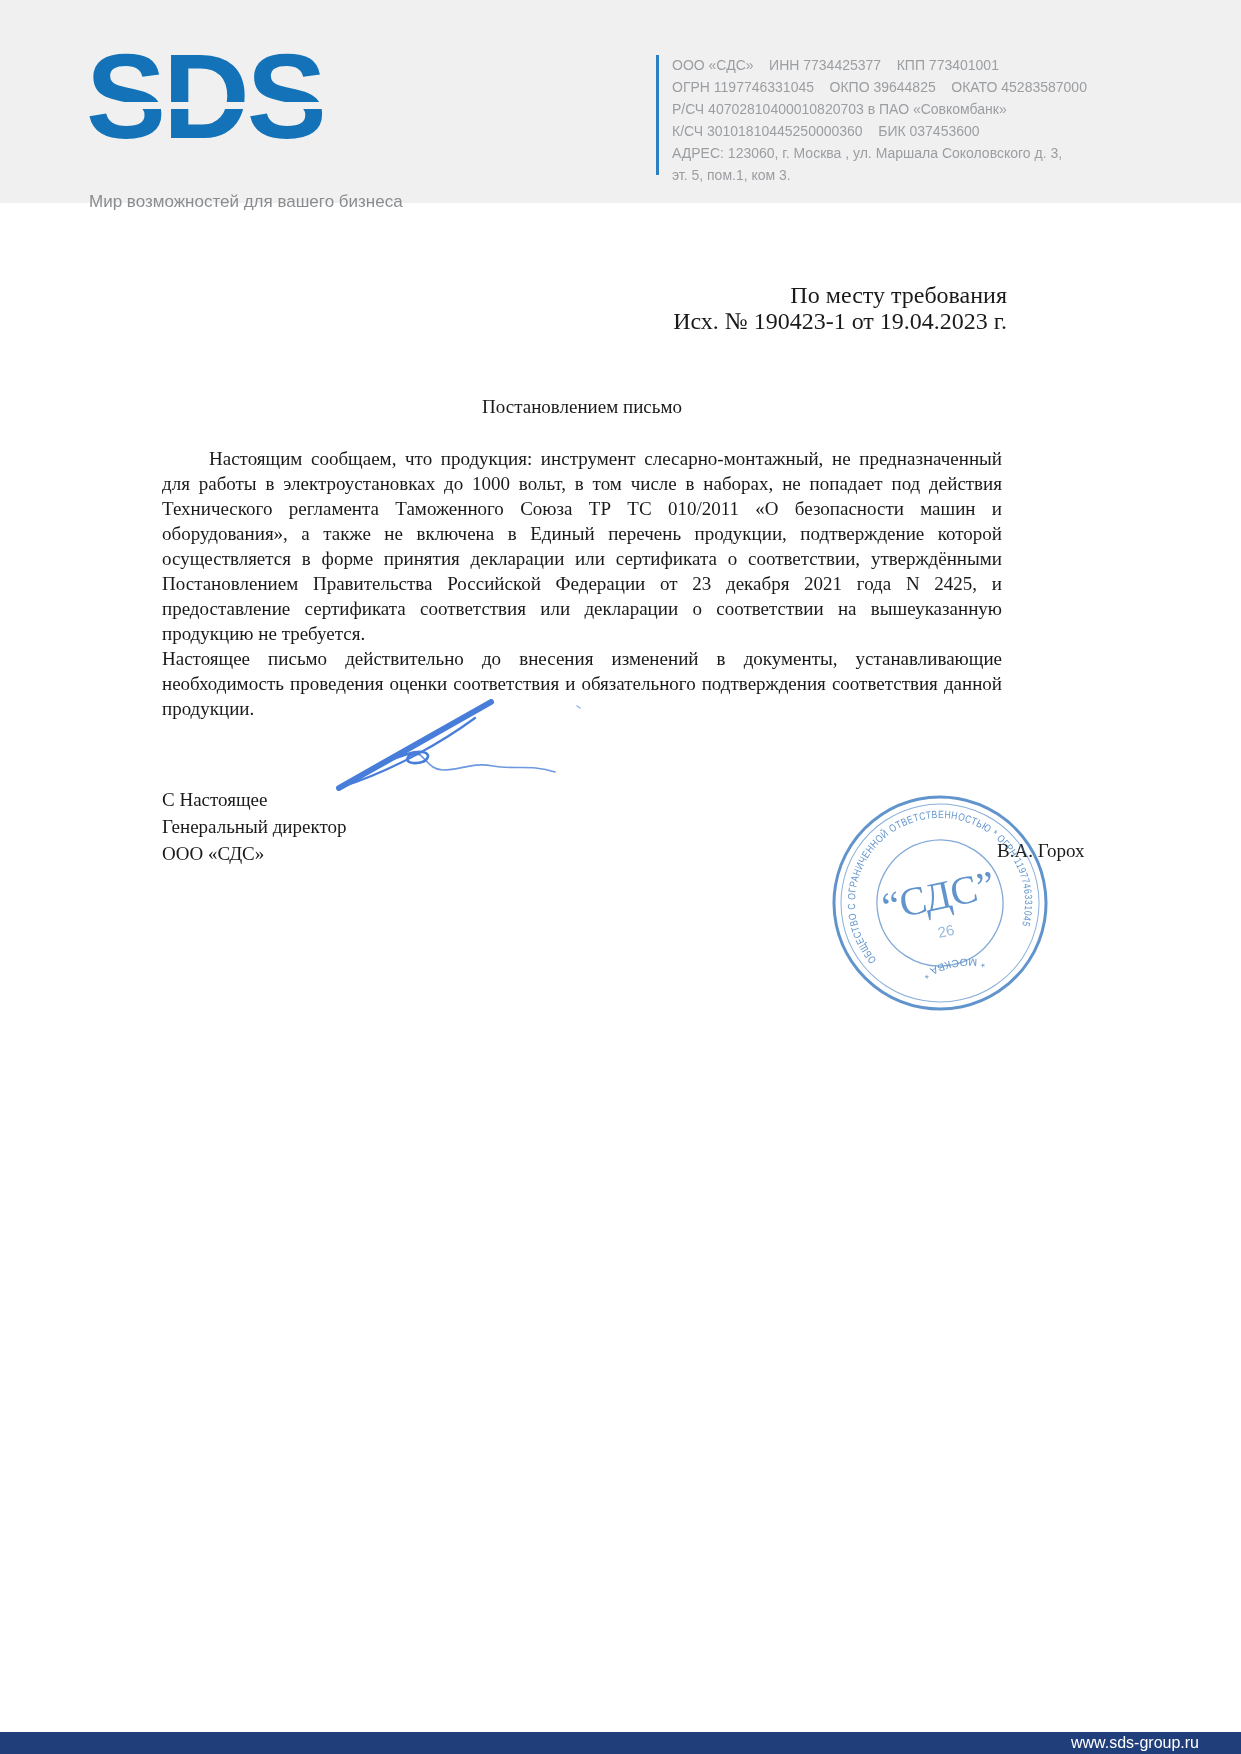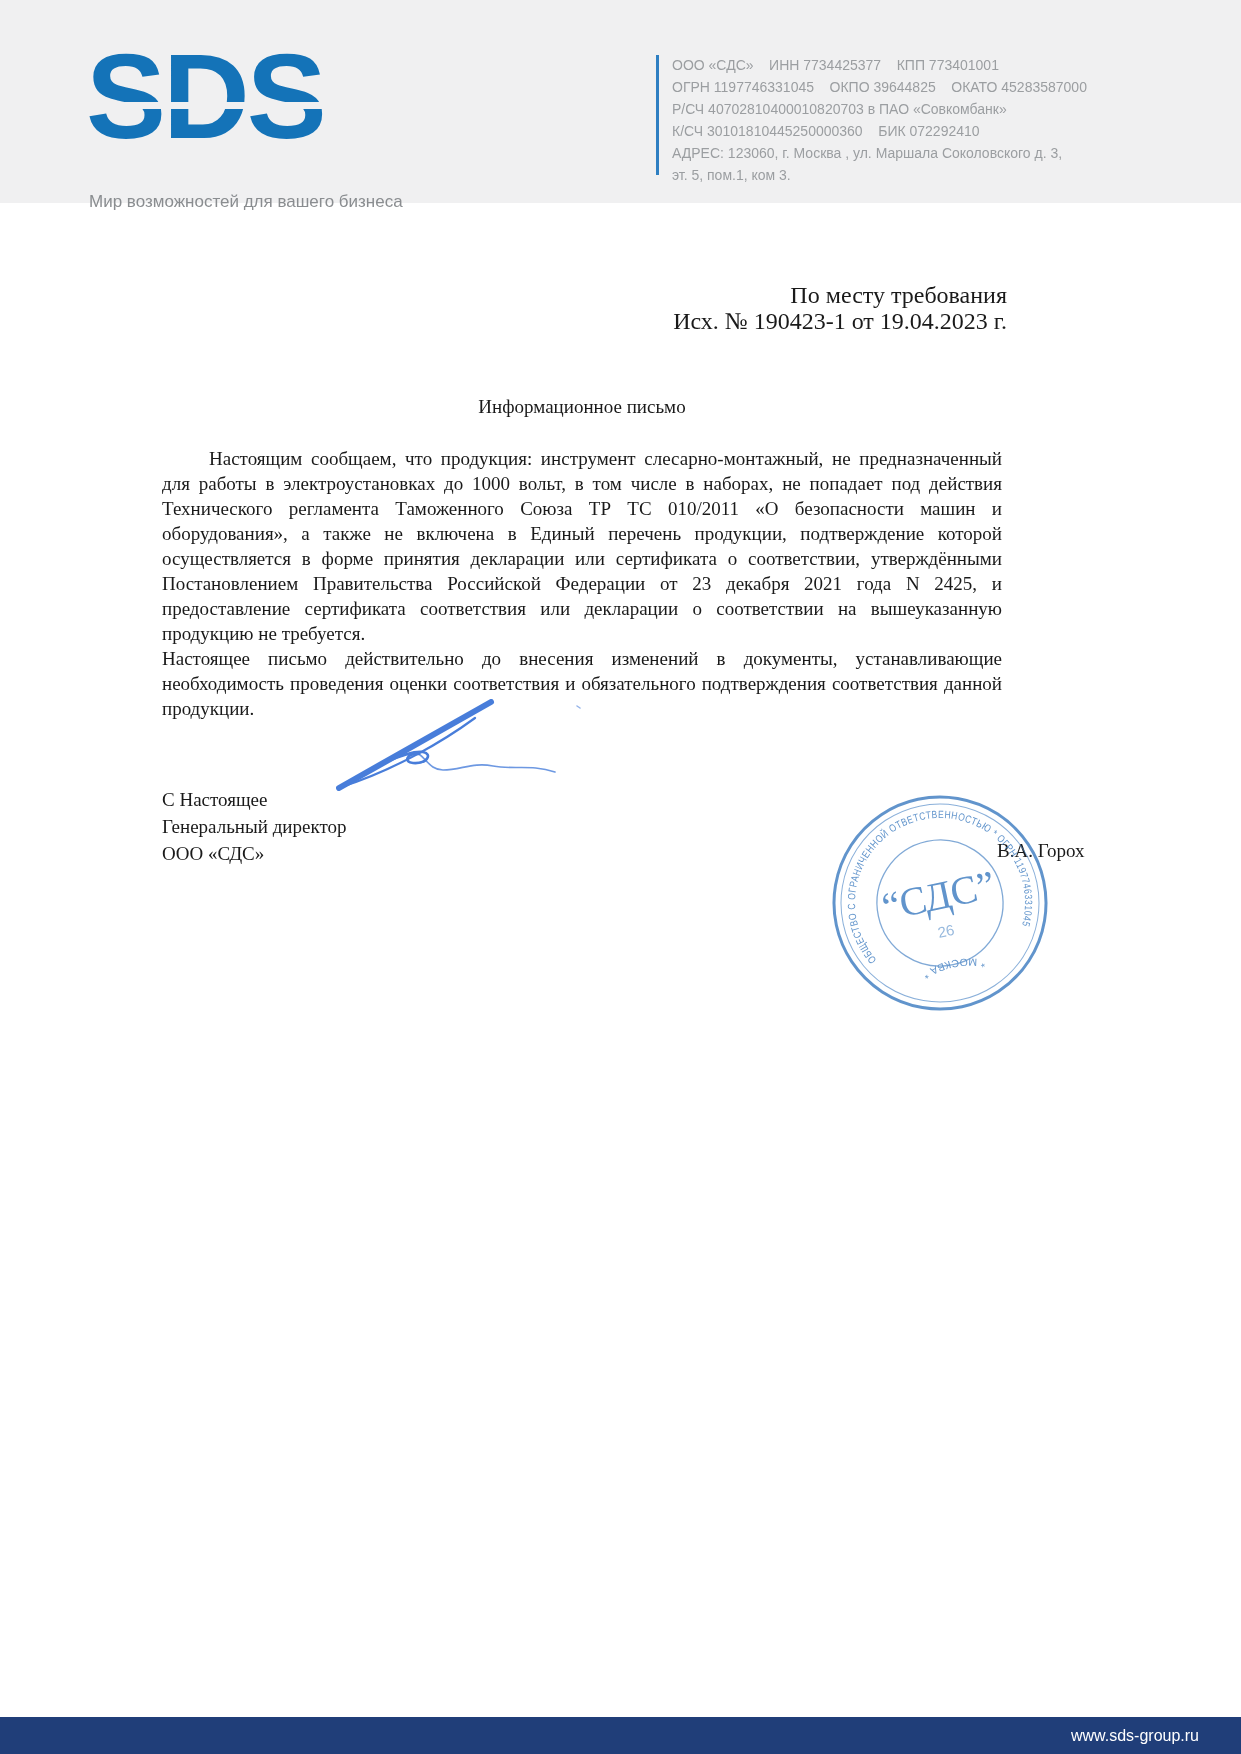--- a/index.html
+++ b/index.html
@@ -78,21 +78,21 @@
   }
   .director-name{
     position:absolute;left:997px;top:840px;font-size:19px;
   }
   .signature-svg{position:absolute;left:315px;top:680px;}
   
   .stamp-svg{position:absolute;left:818px;top:781px;opacity:.88;}
   .stamp-svg text{fill:var(--stamp_blue);}
   
   .footer-bar{
-    position:absolute;left:0;bottom:0;width:1241px;height:37px;
+    position:absolute;left:0;bottom:0;width:1241px;height:22px;
     background:var(--footer_bg);
     display:flex;align-items:center;justify-content:flex-end;
     padding-right:42px;
   }
   .footer-url{
     font-family:"Liberation Sans", sans-serif;
     font-size:16px;color:var(--footer_text);
   }
 </style>
 </head>
@@ -104,32 +104,32 @@
     <div class="logo-wrap">
       <div class="logo-text">SDS</div>
       <div class="logo-stripe"></div>
     </div>
     <div class="logo-tagline">Мир возможностей для вашего бизнеса</div>
     <div class="info-divider"></div>
     <div class="company-info">
       <span class="info-line">ООО «СДС»    ИНН 7734425377    КПП 773401001</span>
       <span class="info-line">ОГРН 1197746331045    ОКПО 39644825    ОКАТО 45283587000</span>
       <span class="info-line">Р/СЧ 40702810400010820703 в ПАО «Совкомбанк»</span>
-      <span class="info-line">К/СЧ 30101810445250000360    БИК 072292410</span>
+      <span class="info-line">К/СЧ 30101810445250000360    БИК 037453600</span>
       <span class="info-line">АДРЕС: 123060, г. Москва , ул. Маршала Соколовского д. 3,</span>
       <span class="info-line">эт. 5, пом.1, ком 3.</span>
     </div>
   </div>
 
   <div class="reference-block">
     <div>По месту требования</div>
     <div>Исх. № 190423-1 от 19.04.2023 г.</div>
   </div>
 
-  <div class="letter-title">Информационное письмо</div>
+  <div class="letter-title">Постановлением письмо</div>
   <div class="letter-body">
     <p class="indent">Настоящим сообщаем, что продукция: инструмент слесарно-монтажный, не предназначенный для работы в электроустановках до 1000 вольт, в том числе в наборах, не попадает под действия Технического регламента Таможенного Союза ТР ТС 010/2011 «О безопасности машин и оборудования», а также не включена в Единый перечень продукции, подтверждение которой осуществляется в форме принятия декларации или сертификата о соответствии, утверждёнными Постановлением Правительства Российской Федерации от 23 декабря 2021 года N 2425, и предоставление сертификата соответствия или декларации о соответствии на вышеуказанную продукцию не требуется.</p>
     <p>Настоящее письмо действительно до внесения изменений в документы, устанавливающие необходимость проведения оценки соответствия и обязательного подтверждения соответствия данной продукции.</p>
   </div>
 
   <div class="signature-block">
     <div>С Настоящее</div>
     <div>Генеральный директор</div>
     <div>ООО «СДС»</div>
   </div>

